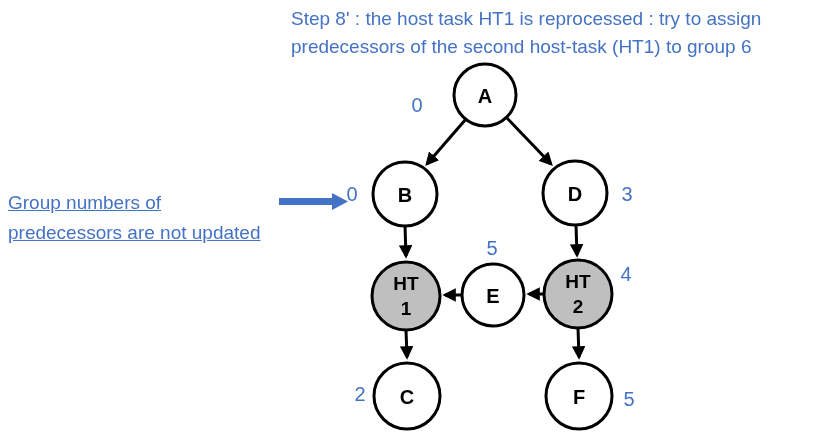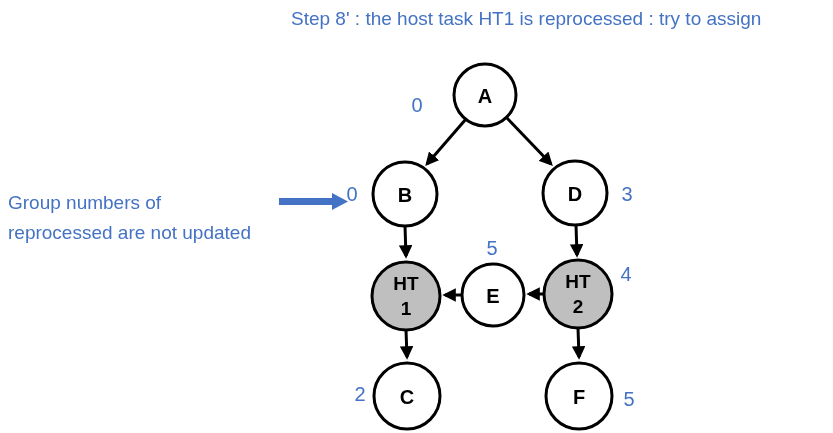--- a/index.html
+++ b/index.html
@@ -21,20 +21,21 @@
     white-space: nowrap;
   }
   .annotation {
     position: absolute;
     left: 8px;
     top: 188px;
     color: #4472C4;
     font-size: 19px;
     line-height: 30px;
     white-space: nowrap;
+    text-decoration: underline;
   }
   svg.graph {
     position: absolute;
     left: 0;
     top: 0;
   }
   .node-circle { stroke: #000000; stroke-width: 3; }
   .edge { stroke: #000000; stroke-width: 3; fill: none; }
   .node-label {
     font-family: "Liberation Sans", sans-serif;
@@ -56,25 +57,26 @@
     text-anchor: middle;
   }
 </style>
 </head>
 <body>
 
 <div class="canvas">
 
   <div class="title">
     <div>Step 8' : the host task HT1 is reprocessed : try to assign</div>
+    <div>predecessors of the second host-task (HT1) to group 6</div>
   </div>
 
   <div class="annotation">
     <div>Group numbers of</div>
-    <div>reprocessed are not updated</div>
+    <div>predecessors are not updated</div>
   </div>
 
   <svg class="graph" width="833" height="433" viewBox="0 0 833 433">
     <defs>
       <marker id="arrowBlack" viewBox="0 0 10 10" refX="8" refY="5" markerWidth="4.5" markerHeight="4.5" orient="auto-start-reverse">
         <path d="M0,0 L10,5 L0,10 z" fill="#000000"></path>
       </marker>
     </defs>
 
     <line class="edge" x1="466" y1="119" x2="427" y2="164" marker-end="url(#arrowBlack)"></line>

